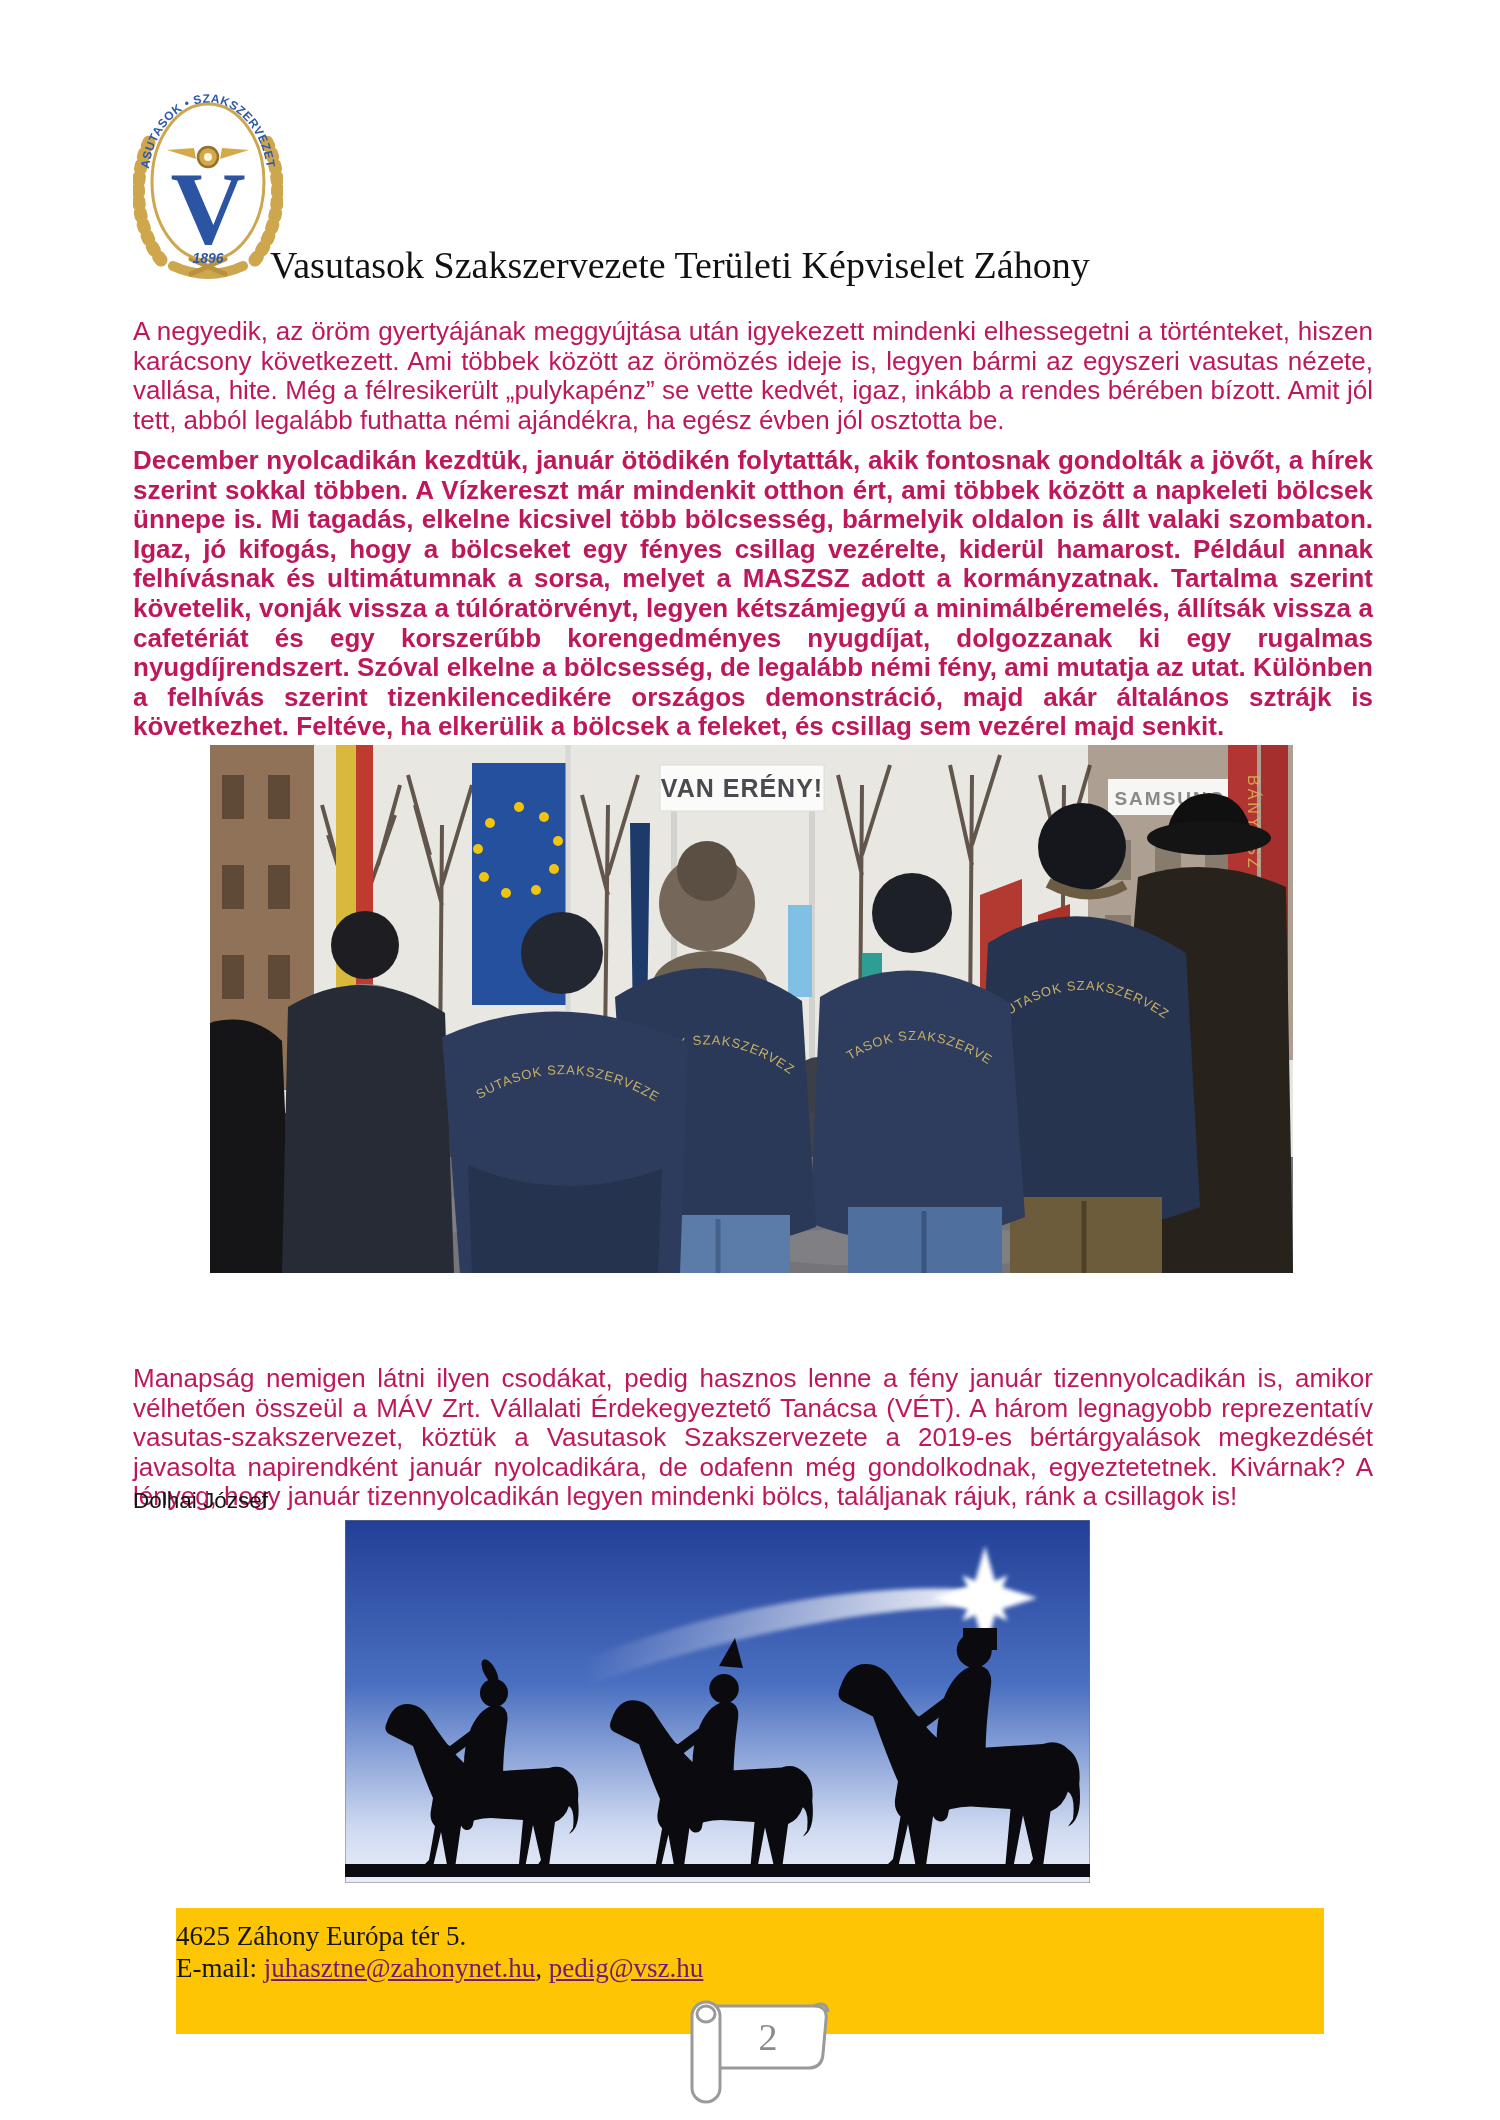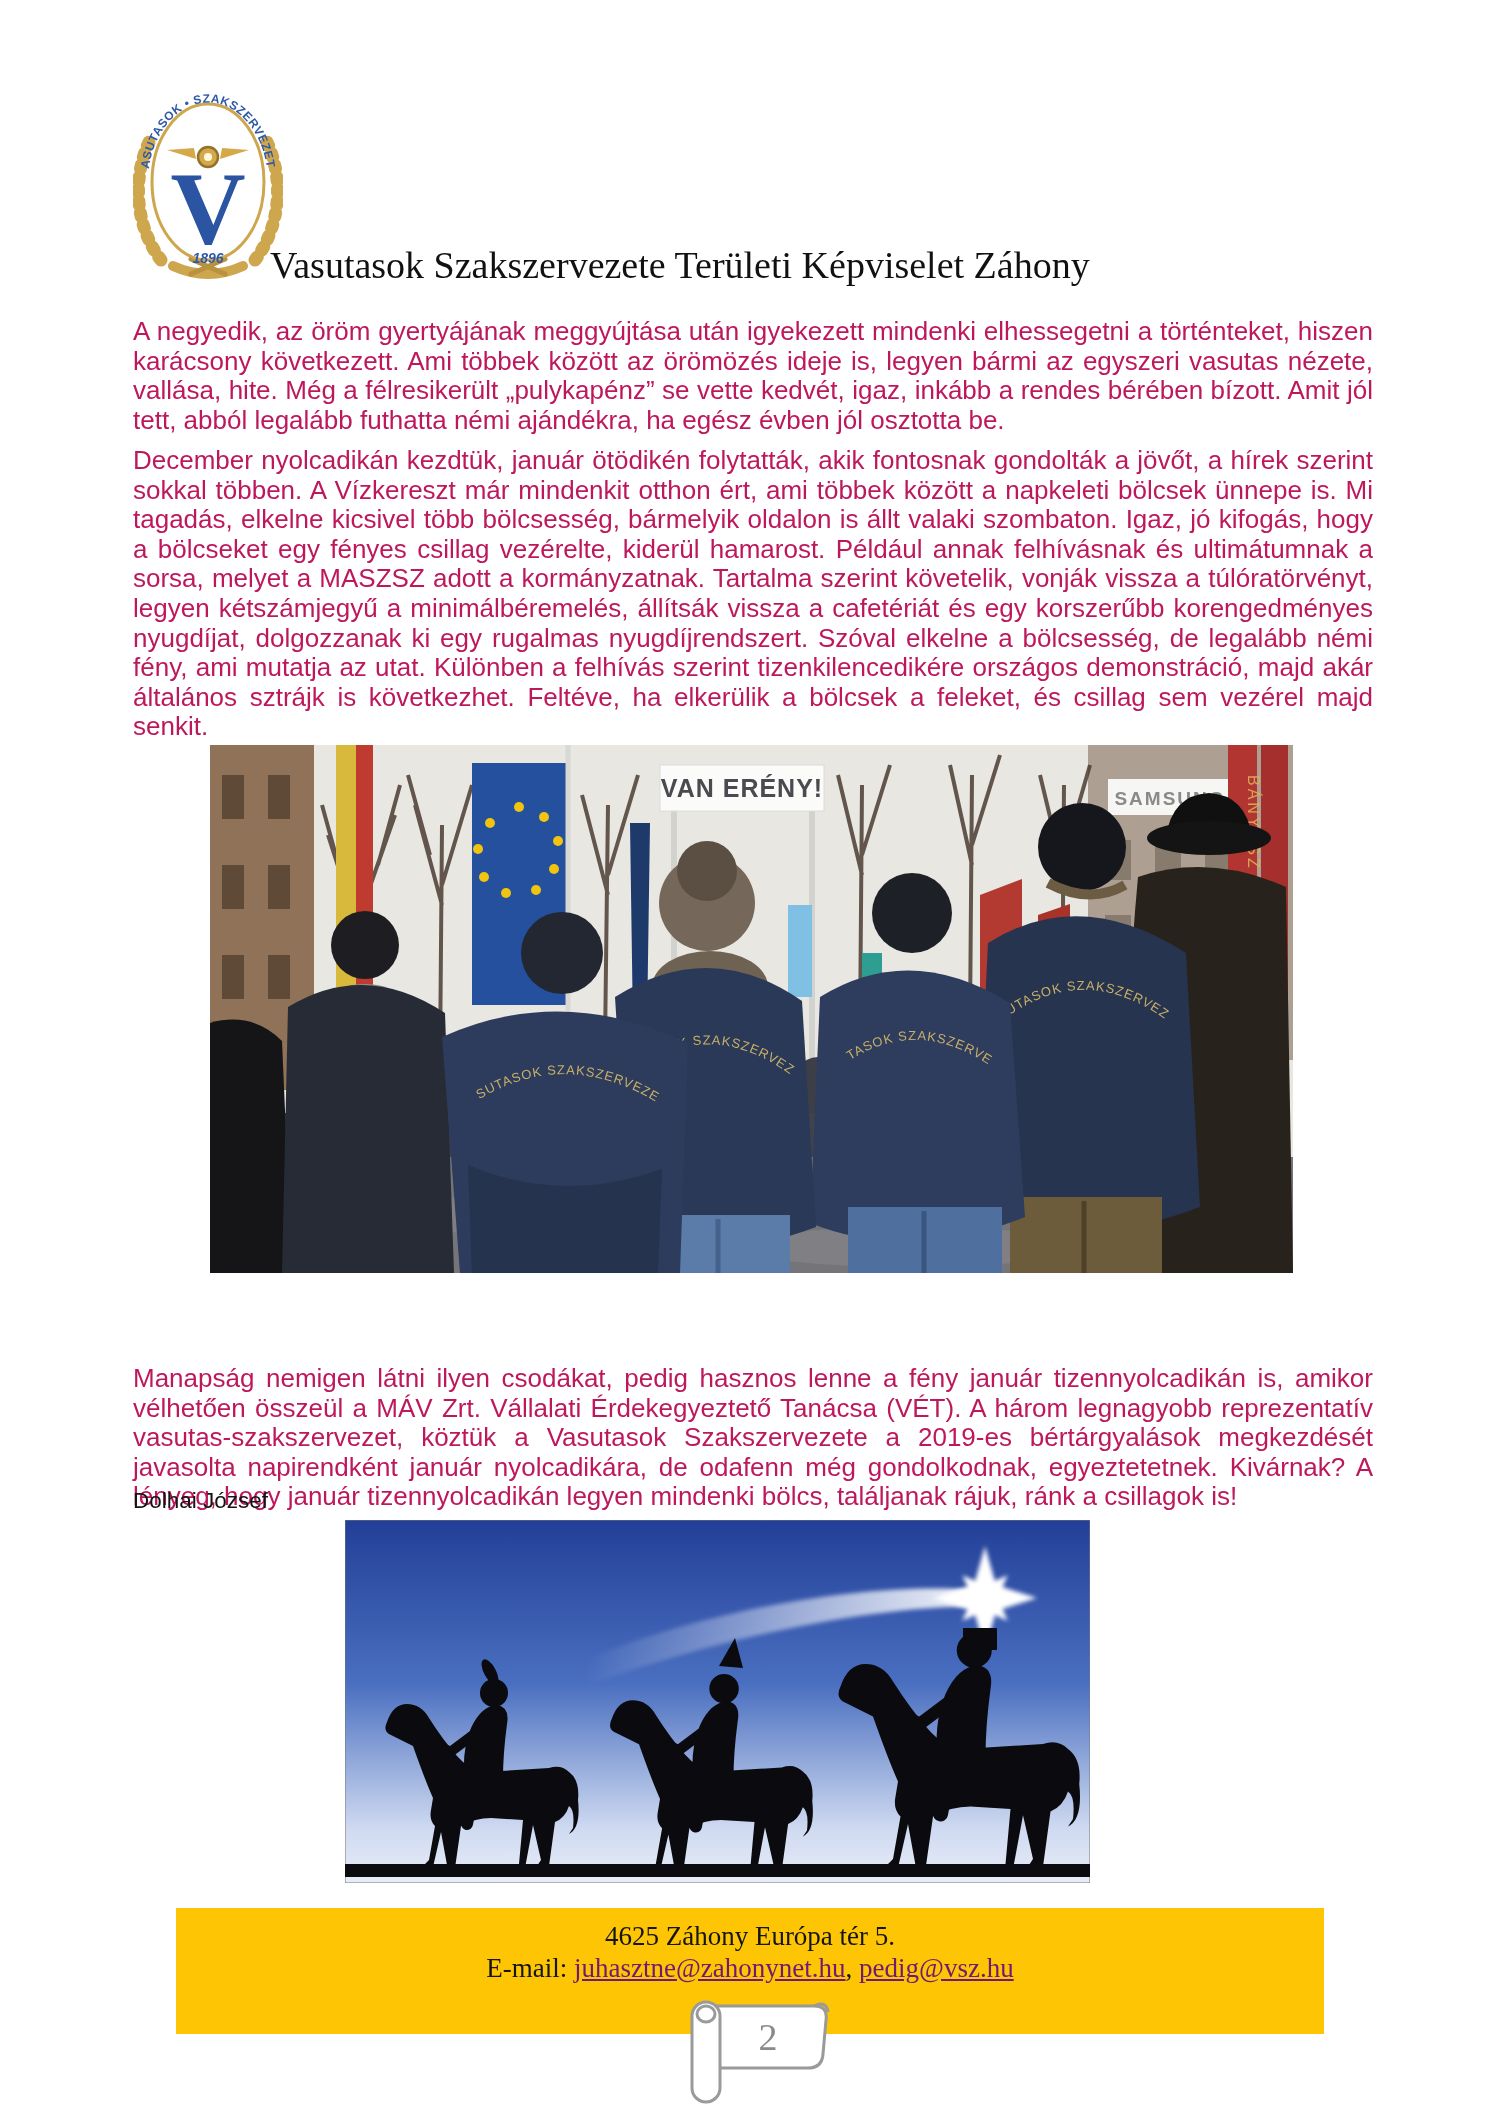--- a/index.html
+++ b/index.html
@@ -14,36 +14,36 @@
     left:270px;top:243px;width:1110px;
     font-family:"Liberation Serif",serif;font-size:38px;color:#111;
     white-space:nowrap;
   }
   
   .para{
     left:133px;width:1240px;font-size:26px;line-height:29.6px;
     text-align:justify;color:#be185d;margin-top:14px;
   }
   #p1{top:303px;}
-  #p2{top:432px;}
+  #p2{top:432px;font-weight:bold;}
   #p3{top:1350px;}
   #signature{
     left:133px;top:1488px;width:1240px;
     font-size:22.5px;color:#141414;
   }
   
   #demo-photo{left:210px;top:745px;width:1083px;height:528px;}
   #demo-photo svg{display:block;}
   
   #kings{left:345px;top:1520px;width:745px;height:363px;}
   #kings svg{display:block;}
   
   #footer{
     left:176px;top:1908px;width:1148px;height:126px;background:#fdc503;
-    text-align:center;font-family:"Liberation Serif",serif;color:#151515;
+    font-family:"Liberation Serif",serif;color:#151515;
     font-size:27px;line-height:32px;padding-top:12px;box-sizing:border-box;
   }
   #footer a{color:#701a75;text-decoration:underline;}
   
   #scroll{left:676px;top:1998px;width:160px;height:112px;}
   svg text{font-family:"Liberation Sans",sans-serif;}
   svg .serif{font-family:"Liberation Serif",serif;}
 </style>
 </head>
 <body>

